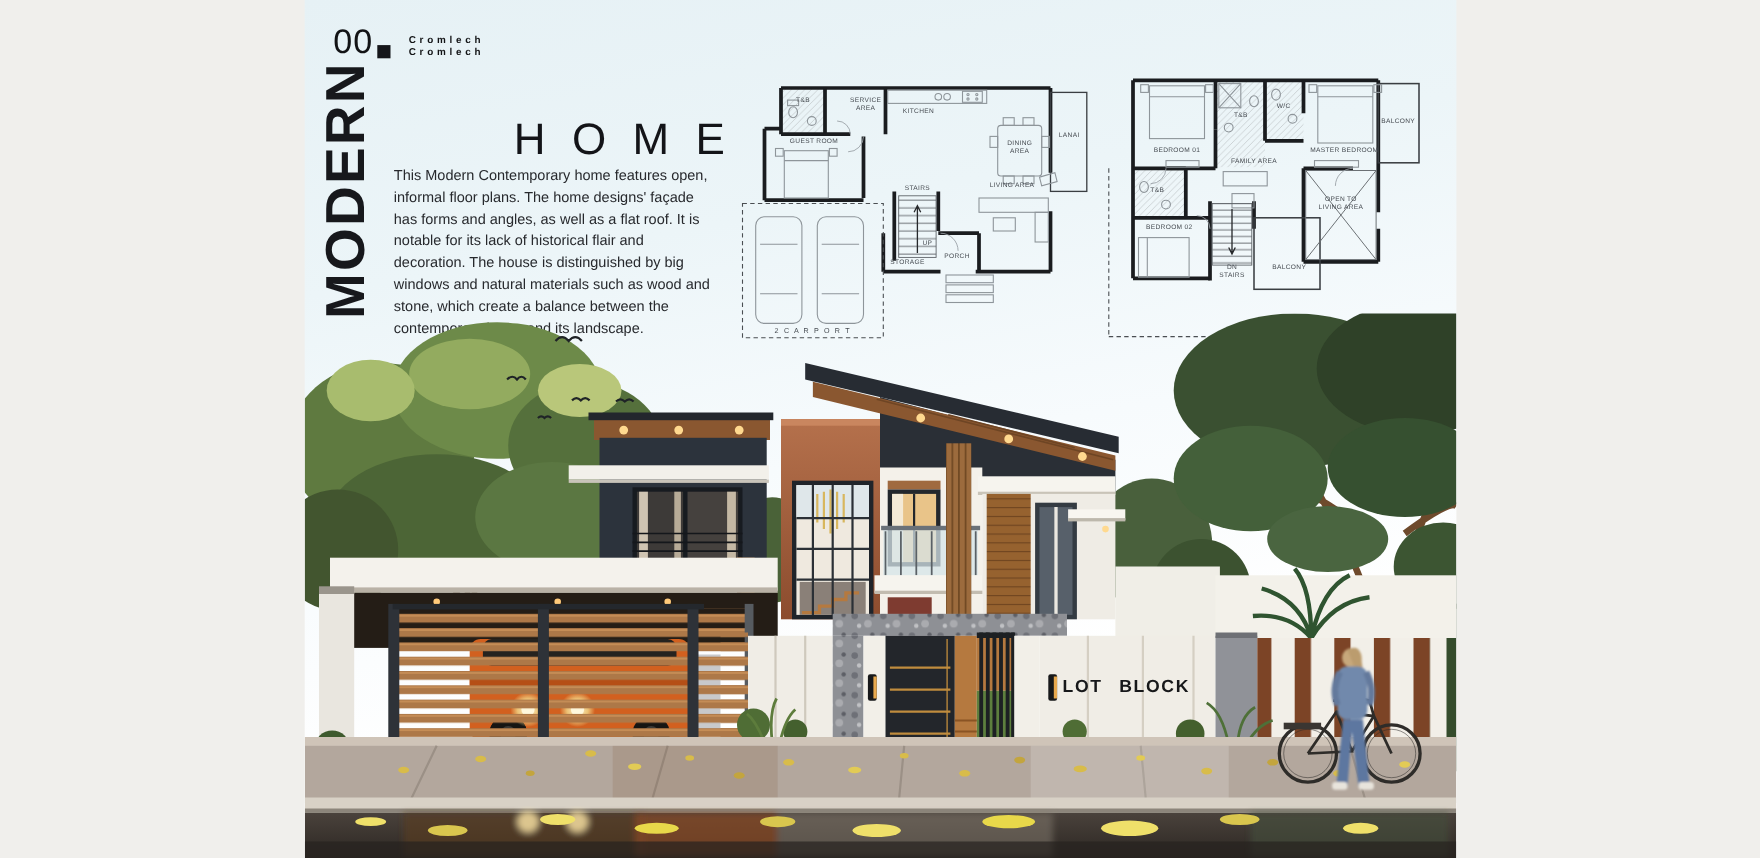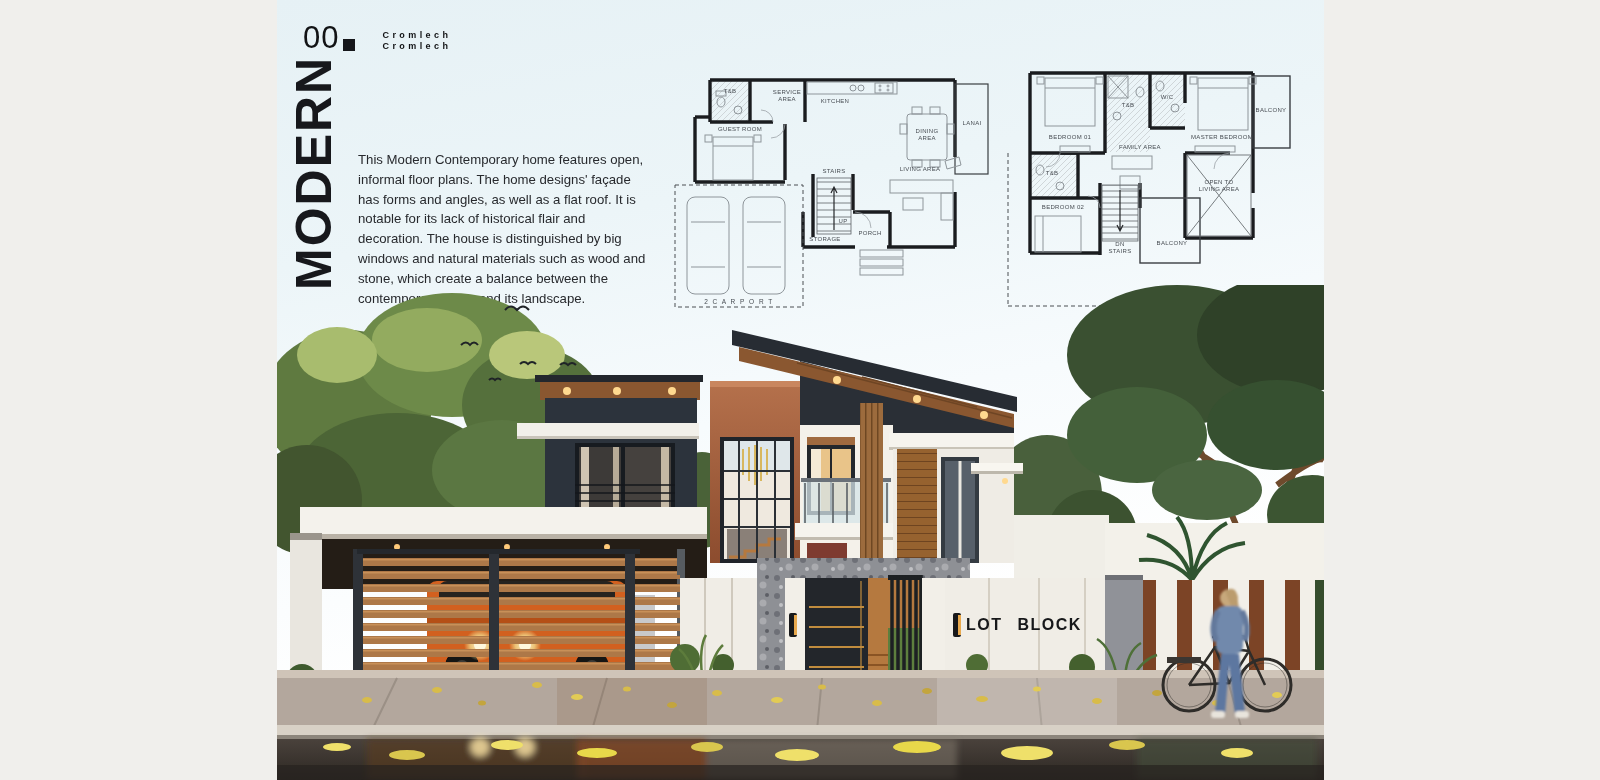--- a/index.html
+++ b/index.html
@@ -1,23 +1,23 @@
 <!DOCTYPE html>
 <html><head>
 <meta charset="utf-8">
 <style>
   html,body{margin:0;padding:0;width:1600px;height:780px;overflow:hidden;background:#f0efec;
     font-family:"Liberation Sans",sans-serif;}
   .poster{position:absolute;left:277px;top:0;width:1047px;height:780px;overflow:hidden;
     background:linear-gradient(170deg,#e6f1f5 0%,#ecf5f8 28%,#f7fbfd 52%,#ffffff 75%);}
   
-  .brand{position:absolute;left:26px;top:22px;display:flex;align-items:center;color:#121315;}
+  .brand{position:absolute;left:26px;top:22px;display:flex;align-items:flex-end;color:#121315;}
   .brand-number{font-size:31px;font-weight:400;letter-spacing:1px;line-height:1;}
   .brand-square{display:inline-block;width:12px;height:12px;background:#15161a;margin:14px 0 0 4px;}
-  .brand-name{margin-left:27px;margin-top:7px;font-size:9px;font-weight:700;letter-spacing:.38em;line-height:1.25;}
+  .brand-name{margin-left:16px;margin-top:7px;font-size:9px;font-weight:700;letter-spacing:.38em;line-height:1.25;}
   .v-title{position:absolute;left:12px;top:62px;height:228px;writing-mode:vertical-rl;
     transform:rotate(180deg);font-size:50px;font-weight:700;letter-spacing:2px;color:#17181c;line-height:1;}
   .title-main{position:absolute;left:71px;top:68px;font-size:40px;font-weight:400;letter-spacing:.5px;color:#131418;}
   .title-sub{position:absolute;left:190px;top:105px;font-size:40px;font-weight:400;letter-spacing:24px;color:#131418;}
   .description{position:absolute;left:81px;top:150px;width:295px;font-size:13.2px;line-height:1.5;color:#27292d;}
   
   .plan{position:absolute;}
   .plan-gf{left:378px;top:62px;width:335px;height:250px;}
   .plan-sf{left:723px;top:58px;width:300px;height:250px;}
   .plan svg{position:absolute;left:0;top:0;}
@@ -36,20 +36,21 @@
 
   <div class="brand">
     <span class="brand-number">00</span>
     <span class="brand-square"></span>
     <span class="brand-name">
       <span>Cromlech</span><br>
       <span>Cromlech</span>
     </span>
   </div>
   <div class="v-title">MODERN</div>
+  <div class="title-sub">HOME</div>
   <div class="description">This Modern Contemporary home features open, informal floor plans. The home designs' façade has forms and angles, as well as a flat roof. It is notable for its lack of historical flair and decoration. The house is distinguished by big windows and natural materials such as wood and stone, which create a balance between the contemporary home and its landscape.</div>
 
   <div class="plan plan-gf">
     <svg width="335" height="250" viewBox="0 0 335 250">
       <defs>
         <pattern id="hatchG" width="6" height="6" patternUnits="userSpaceOnUse">
           <path d="M0,6 L6,0" stroke="#c3c9cc" stroke-width="0.7"></path>
         </pattern>
         <pattern id="treadG" width="6" height="7" patternUnits="userSpaceOnUse">
           <path d="M0,1 H6" stroke="#5c6166" stroke-width="0.8"></path>

